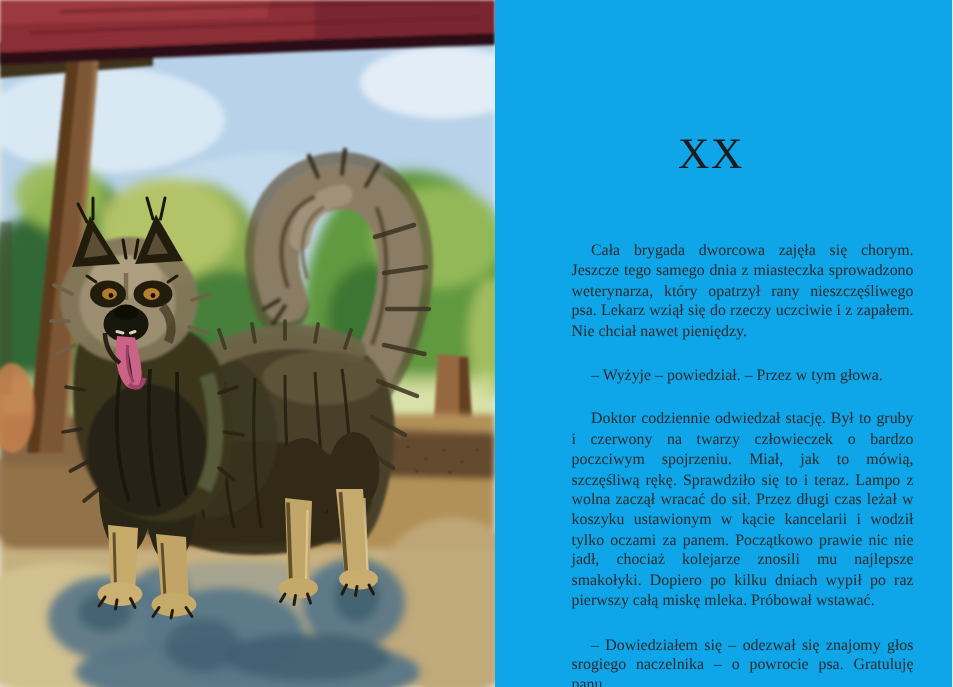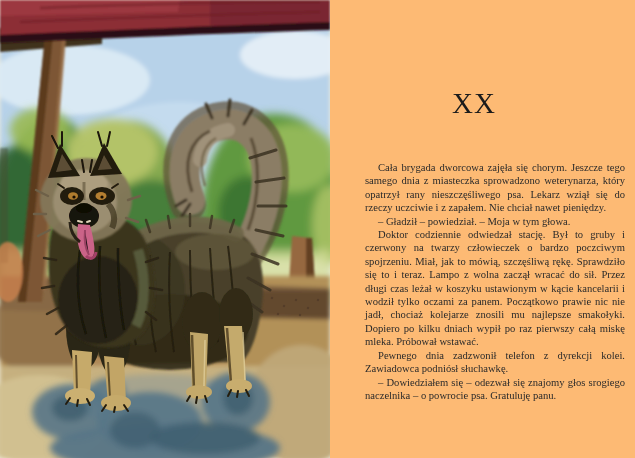--- a/index.html
+++ b/index.html
@@ -16,21 +16,21 @@
     width: 330px;
     height: 458px;
     flex: 0 0 330px;
   }
   .page-left svg { display: block; }
   .page-right {
     width: 305px;
     height: 458px;
     flex: 0 0 305px;
     position: relative;
-    background: #fdba74;
+    background: #0ea5e9;
   }
   .chapter-heading {
     margin: 89px 0 0 35px;
     width: 260px;
     text-align: center;
     transform: translateX(-21px);
     font-size: 29px;
     font-weight: 400;
     letter-spacing: 1px;
     color: #1b1b1b;
@@ -38,21 +38,21 @@
     font-family: "Liberation Serif", serif;
   }
   .body-text {
     margin: 43px 0 0 35px;
     width: 260px;
     font-size: 10.6px;
     line-height: 13.4px;
     color: #2a2a2a;
     text-align: justify;
   }
-  .body-text p { margin: 0; text-indent: 13px; }
+  .body-text p { margin: 16px; text-indent: 13px; }
 </style>
 </head>
 <body>
 
 <div class="spread">
 
   <div class="page-left">
     <svg width="330" height="458" viewBox="0 0 330 458" role="img">
       <defs>
         <filter id="b4" x="-30%" y="-30%" width="160%" height="160%">
@@ -251,20 +251,19 @@
           <path d="M108,204 C114,210 116,220 112,228" stroke="#3a3220" stroke-width="6" fill="none" opacity=".7"></path>
         </g>
       </g>
     </svg>
   </div>
 
   <div class="page-right">
     <div class="chapter-heading">XX</div>
     <div class="body-text">
       <p>Cała brygada dworcowa zajęła się chorym. Jeszcze tego samego dnia z miasteczka sprowadzono weterynarza, który opatrzył rany nieszczęśliwego psa. Lekarz wziął się do rzeczy uczciwie i z zapałem. Nie chciał nawet pieniędzy.</p>
-      <p>– Gładził – powiedział. – Moja w tym głowa.</p>
+      <p>– Wyżyje – powiedział. – Przez w tym głowa.</p>
       <p>Doktor codziennie odwiedzał stację. Był to gruby i czerwony na twarzy człowieczek o bardzo poczciwym spojrzeniu. Miał, jak to mówią, szczęśliwą rękę. Sprawdziło się to i teraz. Lampo z wolna zaczął wracać do sił. Przez długi czas leżał w koszyku ustawionym w kącie kancelarii i wodził tylko oczami za panem. Początkowo prawie nic nie jadł, chociaż kolejarze znosili mu najlepsze smakołyki. Dopiero po kilku dniach wypił po raz pierwszy całą miskę mleka. Próbował wstawać.</p>
-      <p>Pewnego dnia zadzwonił telefon z dyrekcji kolei. Zawiadowca podniósł słuchawkę.</p>
       <p>– Dowiedziałem się – odezwał się znajomy głos srogiego naczelnika – o powrocie psa. Gratuluję panu.</p>
     </div>
   </div>
 
 </div>
 
 </body></html>

